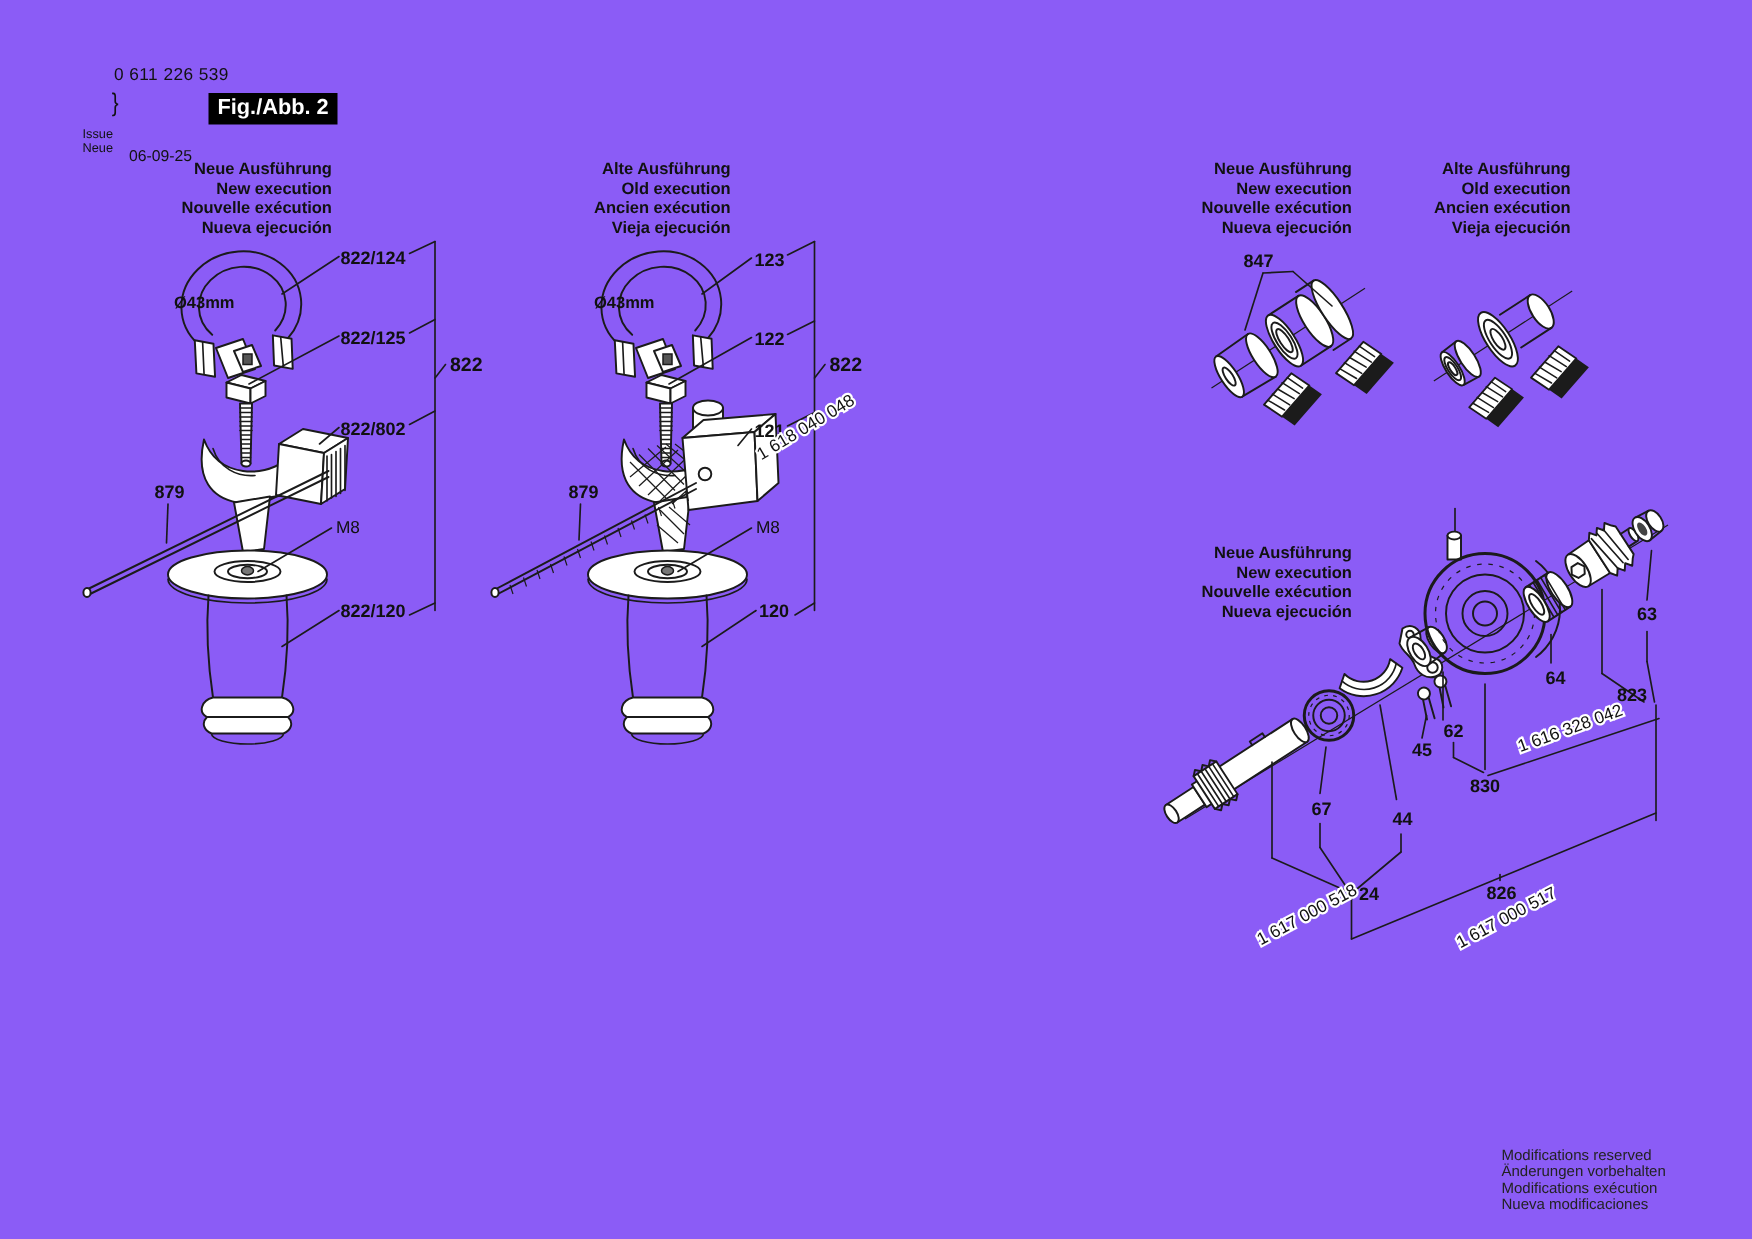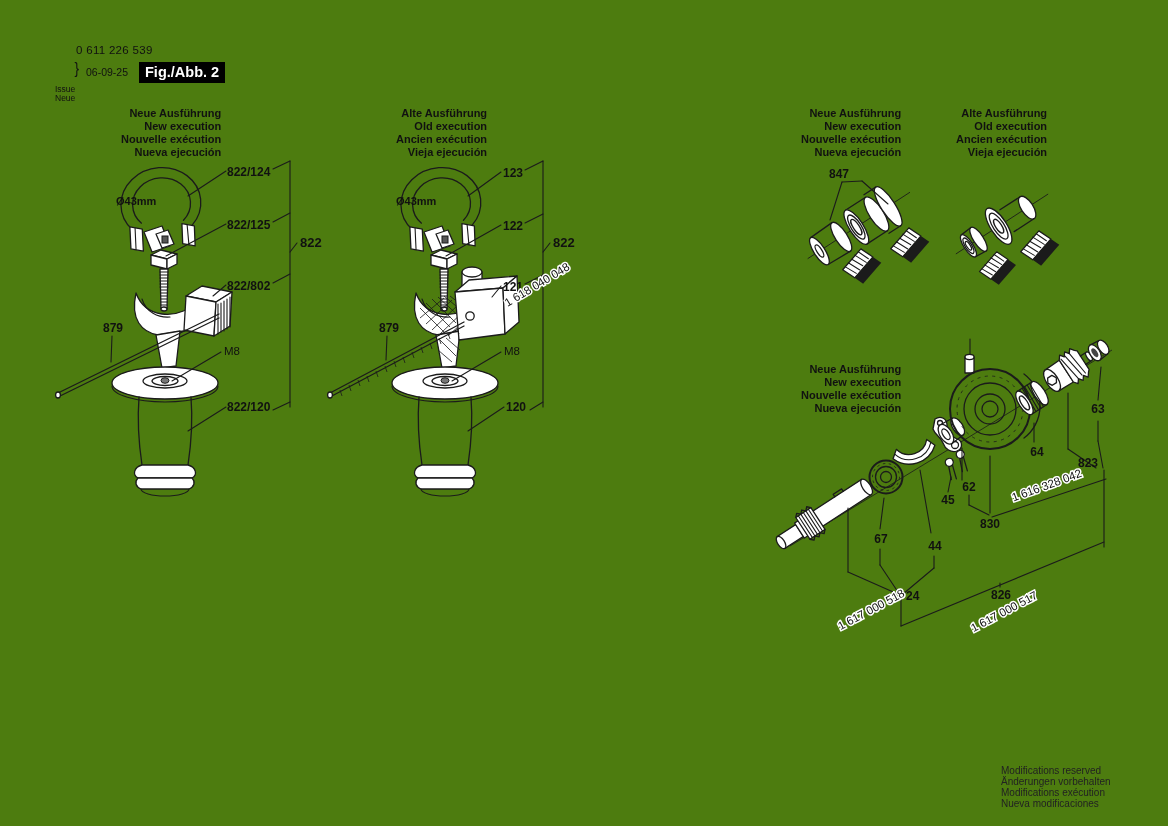--- a/index.html
+++ b/index.html
@@ -1,22 +1,22 @@
 <!DOCTYPE html>
 <html><head>
 <meta charset="utf-8">
 <style>
   html,body{margin:0;padding:0;background:#fff;}
-  #page{position:relative;width:1168px;height:826px;background:#4d7c0f;overflow:hidden;
+  #page{position:relative;width:1168px;height:826px;background:#8b5cf6;overflow:hidden;
         font-family:"Liberation Sans",sans-serif;color:#111;}
   .abs{position:absolute;}
   .partnum{font-size:11.5px;letter-spacing:.3px;}
   .issue{font-size:8.5px;line-height:9px;margin-top:23px;}
   .brace{font-size:17px;font-weight:400;transform:scaleX(.8);}
-  .date{font-size:10.5px;}
+  .date{font-size:10.5px;margin-top:32px;}
   .figbox{background:#000;color:#fff;font-weight:bold;font-size:14.5px;padding:2px 6px 3px 6px;}
   .lang{font-weight:bold;font-size:11px;line-height:13px;text-align:right;}
   .footer{font-size:10px;line-height:11px;color:#222;}
   svg text{font-family:"Liberation Sans",sans-serif;}
   .plbl{font-weight:bold;font-size:12px;fill:#111;}
   .pnum{font-size:11.5px;fill:#111;font-weight:400;}
   .halo{paint-order:stroke;stroke:#fff;stroke-width:3px;}
   .ln{stroke:#1b1b1b;stroke-width:1.1;fill:none;stroke-linecap:round;}
   .s{stroke:#1b1b1b;stroke-width:1.3;fill:none;stroke-linejoin:round;stroke-linecap:round;}
   .sf{stroke:#1b1b1b;stroke-width:1.3;fill:#fff;stroke-linejoin:round;}

